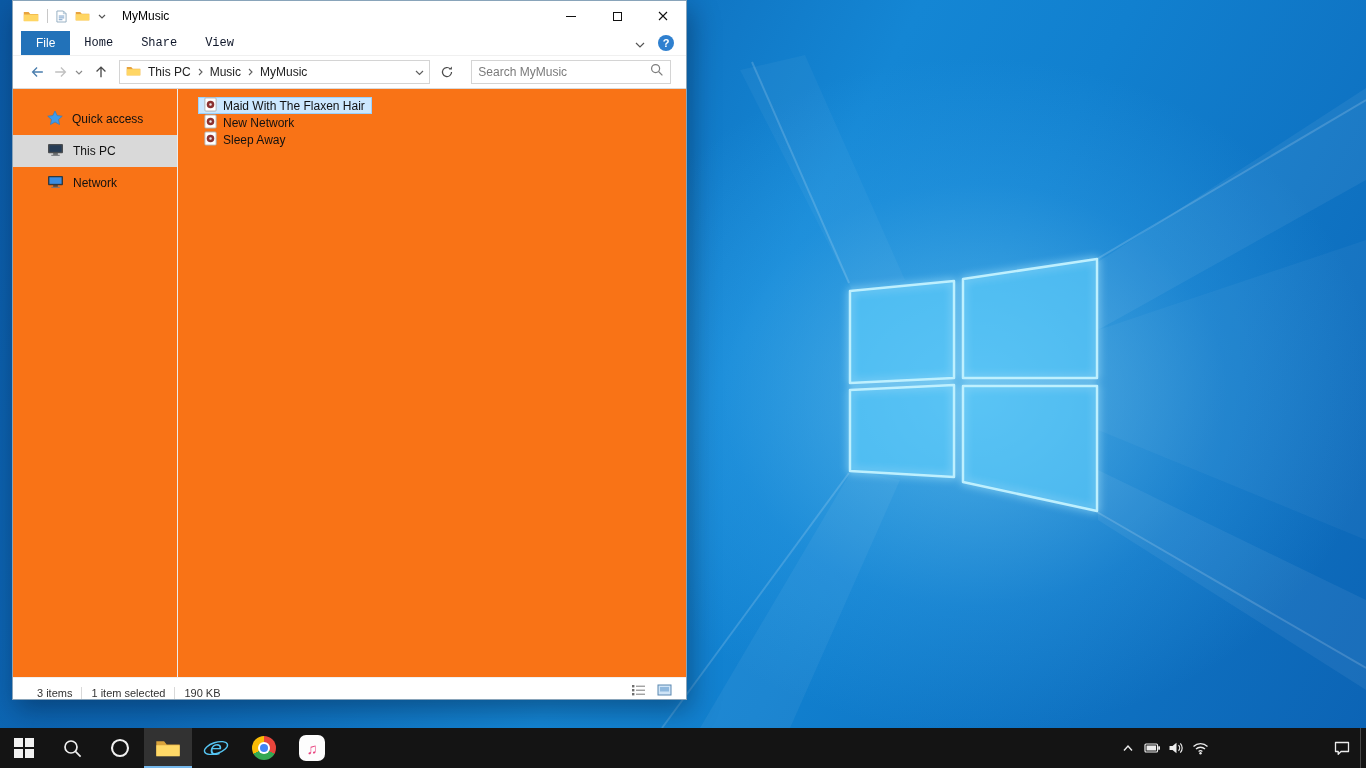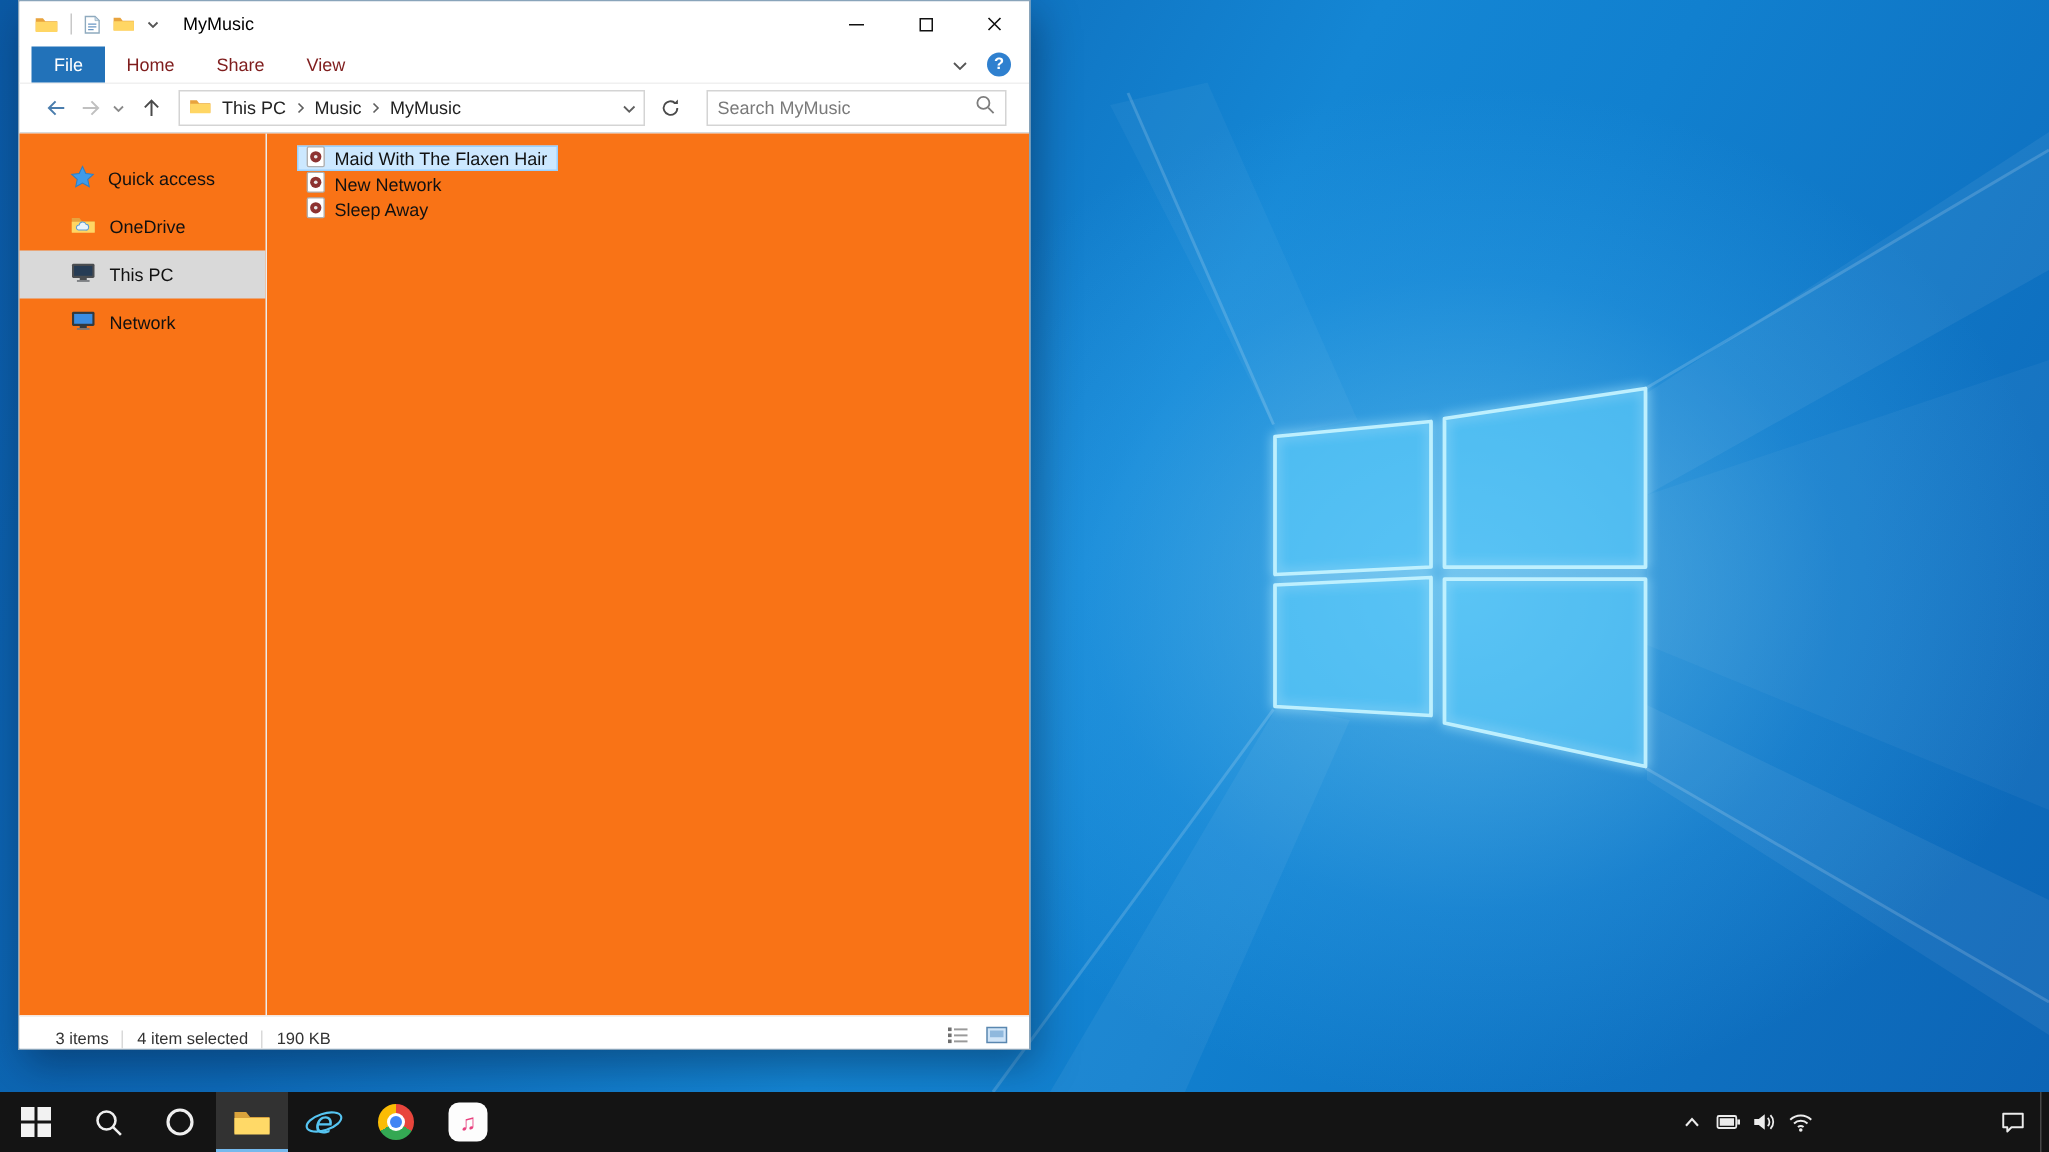--- a/index.html
+++ b/index.html
@@ -26,21 +26,21 @@
   .ticon { display:flex; align-items:center; }
   .tsep { width:1px; height:14px; background:#c8c8c8; }
   .title-text { font-size:12px; color:#000; margin-left:8px; white-space:nowrap; }
   .caption { margin-left:auto; display:flex; height:30px; }
   .cap-btn { width:46px; height:30px; display:flex; align-items:center; justify-content:center; }
   .min-glyph { width:10px; height:1px; background:#111; display:block; }
   .max-glyph { width:9px; height:9px; border:1px solid #111; display:block; }
 
   .ribbon { height:25px; flex:0 0 25px; display:flex; align-items:stretch; background:#fff; border-bottom:1px solid #f0f0f0; }
   .file-tab { margin-left:8px; padding:12px 15px; background:#2272b9; color:#fff; font-size:12px; display:flex; align-items:center; }
-  .rtab { padding:0 14px; font-size:12px; color:#7f1d1d; display:flex; align-items:center; }
+  .rtab { padding:0 14px; font-size:12px; color:#0f172a; display:flex; align-items:center;font-family:Liberation Mono, monospace; }
   .ribbon-right { margin-left:auto; display:flex; align-items:center; gap:13px; padding-right:12px; }
   .help-circle { width:16px; height:16px; border-radius:50%; background:#2f80cf; color:#fff; font-size:11px; font-weight:bold; display:flex; align-items:center; justify-content:center; }
 
   .navbar { height:33px; flex:0 0 33px; display:flex; align-items:center; padding:0 15px 0 16px; gap:6px; background:#fff; border-bottom:1px solid #d9d9d9; }
   .nav-ic { display:flex; align-items:center; justify-content:center; }
   .addressbar { width:312px; height:24px; border:1px solid #d4d4d4; background:#fff; display:flex; align-items:center; gap:6px; padding:0 5px 0 6px; font-size:12px; color:#222; margin-left:4px; }
   .crumb { padding:0 1px; white-space:nowrap; }
   .addr-spacer { flex:1; }
   .refresh-btn { width:22px; height:24px; display:flex; align-items:center; justify-content:center; }
   .searchbox { width:200px; height:24px; border:1px solid #d4d4d4; background:#fff; display:flex; align-items:center; padding:0 6px; margin-left:7px; }
@@ -236,30 +236,20 @@
     <div class="body">
       <aside class="sidepane">
         <div class="side-item">
           <span>
             <svg width="16" height="16" viewBox="0 0 16 16">
                 <path d="M8 1l2.2 4.6 5 .6-3.7 3.4 1 4.9L8 12l-4.5 2.5 1-4.9L.8 6.2l5-.6z" fill="#3f9bea" stroke="#2f7ec2" stroke-width=".7"></path>
               </svg>
           </span>
           <span>Quick access</span>
         </div>
-        <div class="side-item">
-          <span>
-            <svg width="17" height="14" viewBox="0 0 20 16">
-                <path d="M1 2.5h6l2 2.5H19v8.5H1z" fill="#e8a33d"></path>
-                <path d="M1 5.5h18V14H1z" fill="#ffd664"></path>
-                <path d="M6.5 12a2 2 0 0 1 .3-4 2.8 2.8 0 0 1 5.4-.5 2.2 2.2 0 0 1-.4 4.5z" fill="#eaf4fd" stroke="#5a9bd5" stroke-width=".8"></path>
-              </svg>
-          </span>
-          <span>OneDrive</span>
-        </div>
         <div class="side-item selected">
           <span>
             <svg width="17" height="15" viewBox="0 0 18 16">
                 <rect x="1" y="2" width="16" height="10" rx="1" fill="#4a4d50"></rect>
                 <rect x="2.5" y="3.5" width="13" height="7" fill="#263c55"></rect>
                 <rect x="6.5" y="12" width="5" height="1.6" fill="#4a4d50"></rect>
                 <rect x="4.5" y="13.6" width="9" height="1.2" fill="#73767a"></rect>
               </svg>
           </span>
           <span>This PC</span>
@@ -307,21 +297,21 @@
               </svg>
           </span>
           <span>Sleep Away</span>
         </div>
       </main>
     </div>
 
     <footer class="statusbar">
       <span>3 items</span>
       <span class="st-sep"></span>
-      <span>4 item selected</span>
+      <span>1 item selected</span>
       <span class="st-sep"></span>
       <span>190 KB</span>
       <div class="view-btns">
         <span class="view-btn">
           <svg width="15" height="12" viewBox="0 0 15 12">
               <rect x="1" y="1" width="2.4" height="2.4" fill="#6f6f6f"></rect>
               <rect x="1" y="5" width="2.4" height="2.4" fill="#6f6f6f"></rect>
               <rect x="1" y="9" width="2.4" height="2.4" fill="#6f6f6f"></rect>
               <rect x="5" y="1.6" width="9" height="1.3" fill="#9a9a9a"></rect>
               <rect x="5" y="5.6" width="9" height="1.3" fill="#9a9a9a"></rect>

